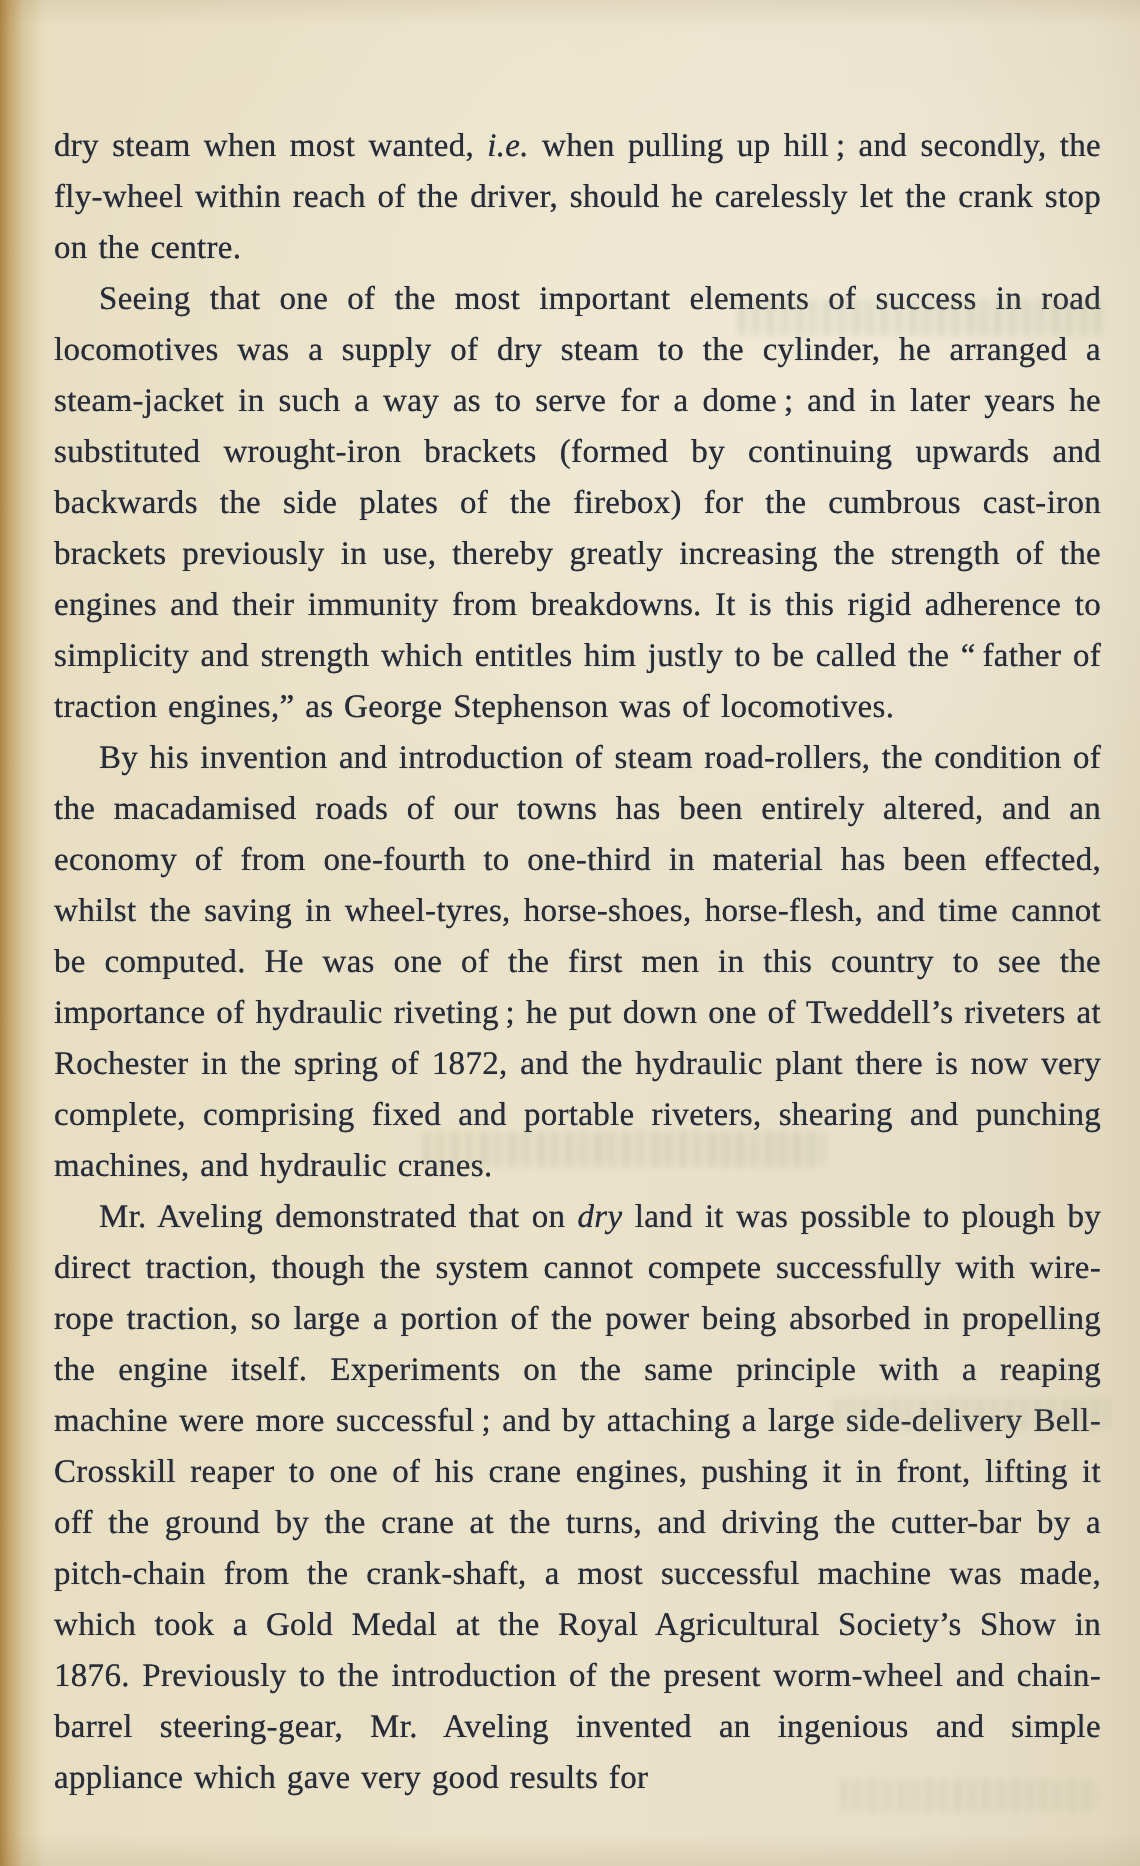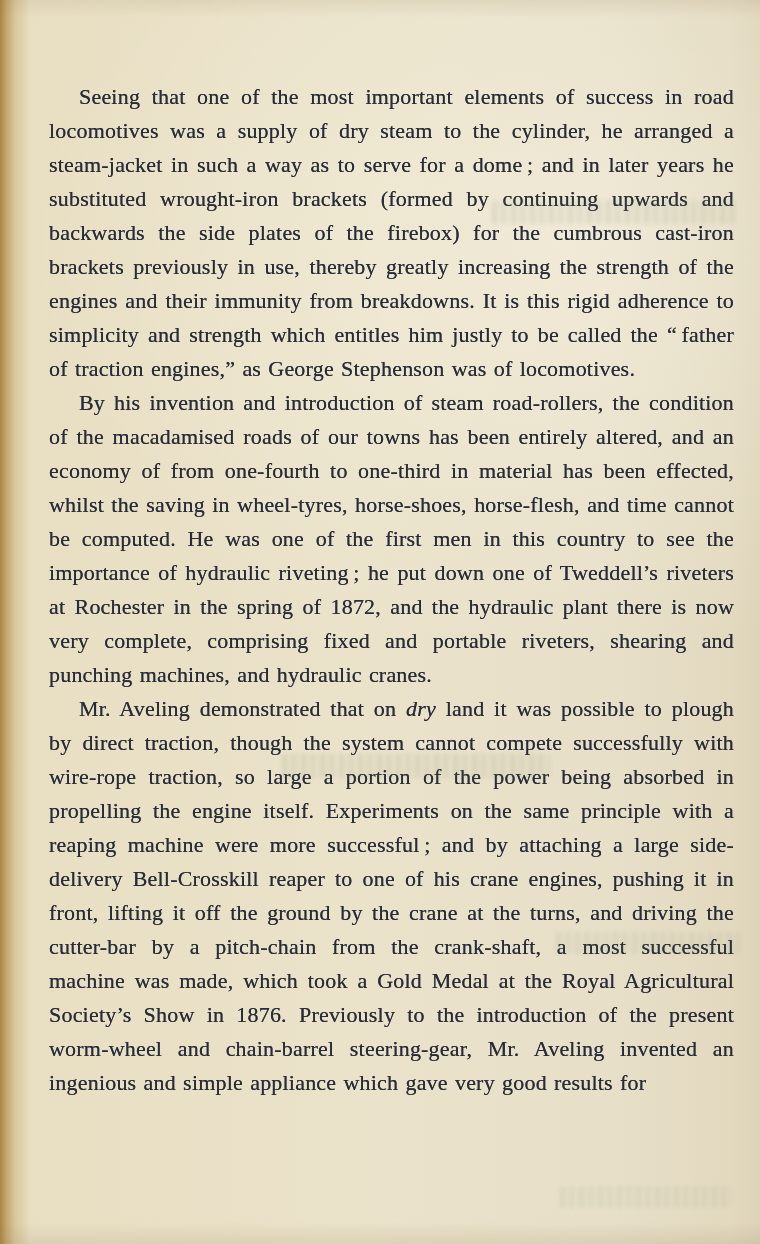--- a/index.html
+++ b/index.html
@@ -85,21 +85,21 @@
   }
   main.body-text p {
     margin: 0;
     font-size: 22px;
     line-height: 34px;
     text-align: justify;
     letter-spacing: 0.2px;
     word-spacing: 1.5px;
     text-shadow: 0 0 0.45px rgba(39,44,56,0.85);
   }
-  main.body-text p.indent { text-indent: 30px; margin-left: 13px; }
+  main.body-text p.indent { text-indent: 30px; }
   main.body-text .em { font-style: italic; }
 
   
   .show-through {
     position: absolute;
     background: repeating-linear-gradient(90deg,
       rgba(125,140,110,0.38) 0 5px,
       rgba(125,140,110,0.05) 5px 9px,
       rgba(125,140,110,0.30) 9px 15px,
       rgba(125,140,110,0.02) 15px 19px);
@@ -115,20 +115,21 @@
 </style>
 </head>
 <body>
 
 <div class="page">
 
   <div class="gutter-edge"></div>
 
 
   <main class="body-text" id="paragraph-container">
+      <p><span>dry steam when most wanted, </span><span class="em">i.e.</span><span> when pulling up hill ; and secondly, the fly-wheel within reach of the driver, should he carelessly let the crank stop on the centre.</span></p>
       <p class="indent"><span>Seeing that one of the most important elements of success in road locomotives was a supply of dry steam to the cylinder, he arranged a steam-jacket in such a way as to serve for a dome ; and in later years he substituted wrought-iron brackets (formed by continuing upwards and backwards the side plates of the firebox) for the cumbrous cast-iron brackets previously in use, thereby greatly increasing the strength of the engines and their immunity from breakdowns.  It is this rigid adherence to simplicity and strength which entitles him justly to be called the “ father of traction engines,” as George Stephenson was of locomotives.</span></p>
       <p class="indent"><span>By his invention and introduction of steam road-rollers, the condition of the macadamised roads of our towns has been entirely altered, and an economy of from one-fourth to one-third in material has been effected, whilst the saving in wheel-tyres, horse-shoes, horse-flesh, and time cannot be computed.  He was one of the first men in this country to see the importance of hydraulic riveting ; he put down one of Tweddell’s riveters at Rochester in the spring of 1872, and the hydraulic plant there is now very complete, comprising fixed and portable riveters, shearing and punching machines, and hydraulic cranes.</span></p>
       <p class="indent"><span>Mr. Aveling demonstrated that on </span><span class="em">dry</span><span> land it was possible to plough by direct traction, though the system cannot compete successfully with wire-rope traction, so large a portion of the power being absorbed in propelling the engine itself.  Experiments on the same principle with a reaping machine were more successful ; and by attaching a large side-delivery Bell-Crosskill reaper to one of his crane engines, pushing it in front, lifting it off the ground by the crane at the turns, and driving the cutter-bar by a pitch-chain from the crank-shaft, a most successful machine was made, which took a Gold Medal at the Royal Agricultural Society’s Show in 1876.  Previously to the introduction of the present worm-wheel and chain-barrel steering-gear, Mr. Aveling invented an ingenious and simple appliance which gave very good results for</span></p>
     </main>
 
   <div class="show-through st-1"></div>
   <div class="show-through st-2"></div>
   <div class="show-through st-3"></div>
   <div class="show-through st-4"></div>
 

